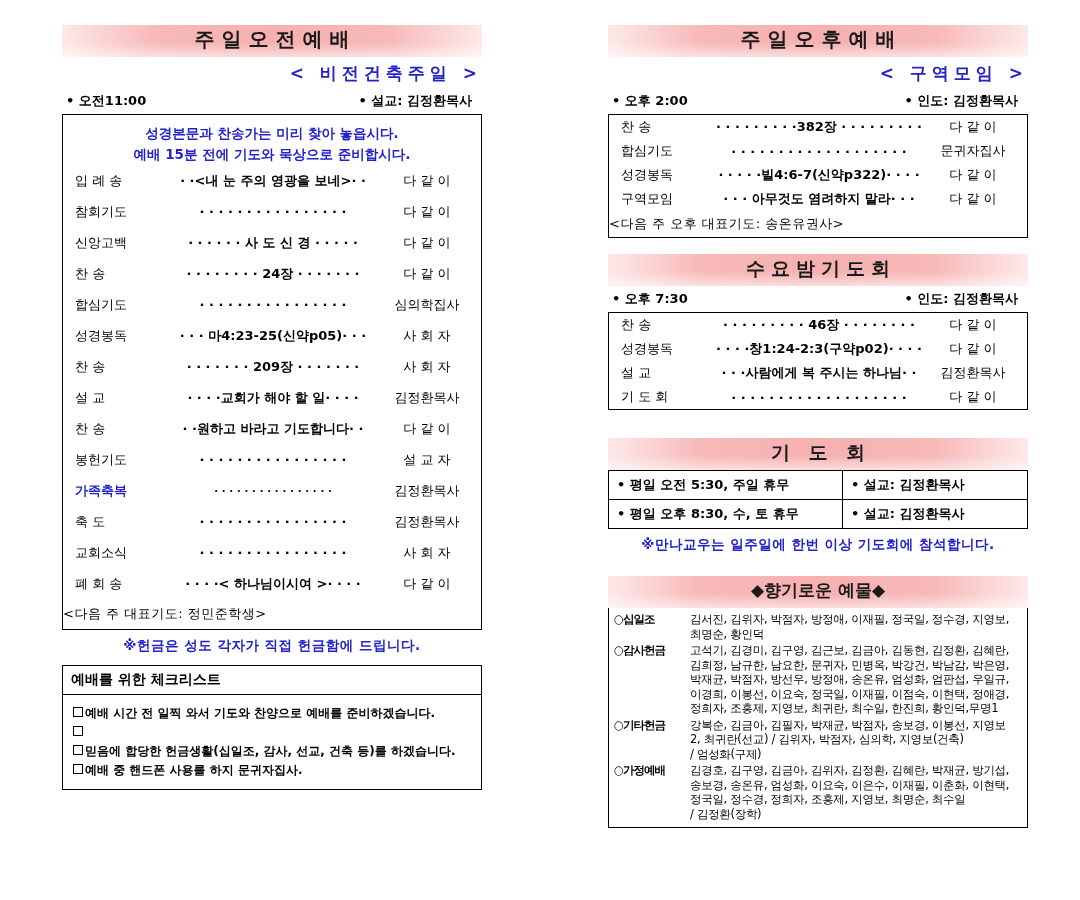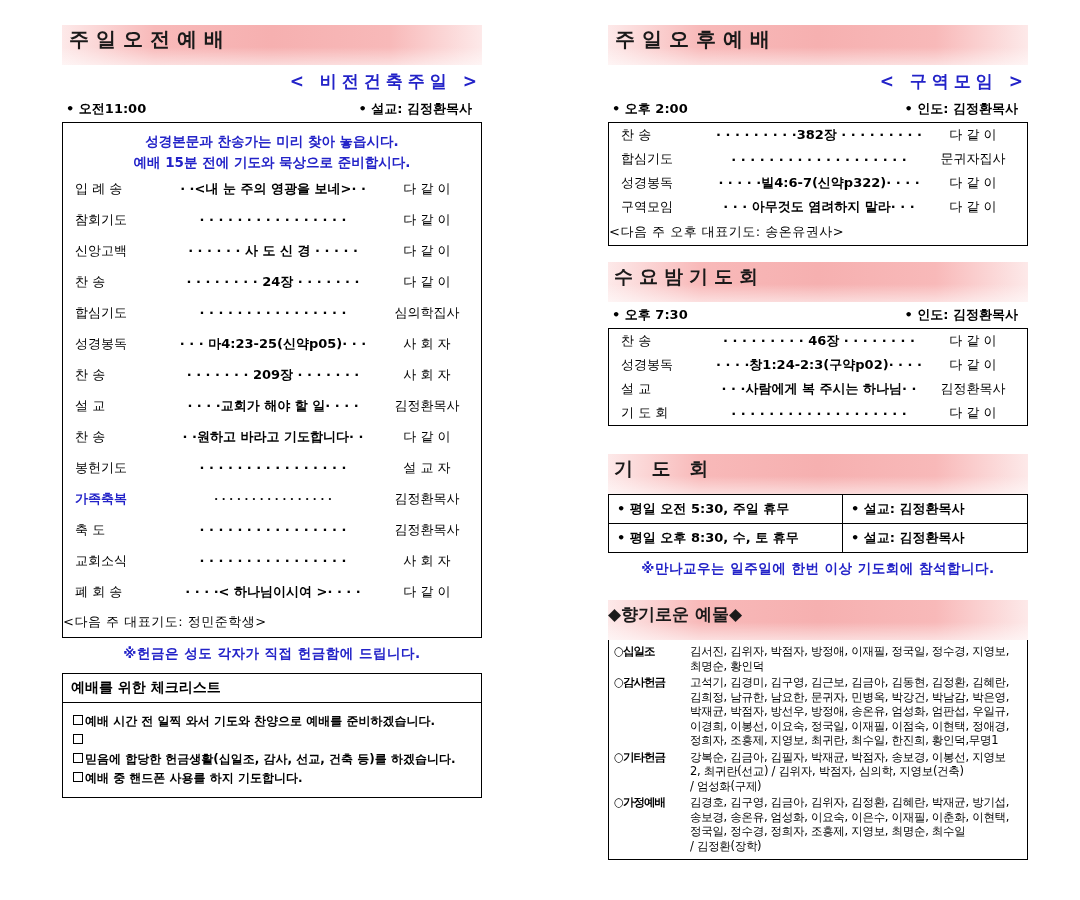--- a/index.html
+++ b/index.html
@@ -26,23 +26,23 @@
   }
   .col {
     box-sizing: border-box;
   }
   .col-left { width: 420px; }
   .col-gap  { width: 126px; }
   .col-right{ width: 420px; }
 
   
   .banner {
-    height: 40px;
+    height: 32px;
     line-height: 28px;
-    text-align: left;
+    text-align: center;
     font-size: 20px;
     font-weight: bold;
     letter-spacing: 7px;
     text-indent: 7px;
     color: #1a1a1a;
     background: linear-gradient(to bottom,
         #f6c9c9 0%, #f7b8b8 18%, #fac4c4 48%, #fde0e0 80%, #fdeeee 100%);
     background-image:
       linear-gradient(to right, #fde9e9 0%, #f8b9b9 22%, #f6b0b0 50%, #f8b9b9 78%, #fde9e9 100%);
     position: relative;
@@ -318,21 +318,21 @@
     </div>
 
     <div class="undertext">※헌금은 성도 각자가 직접 헌금함에 드립니다.</div>
 
     <div class="box checkbox-card">
       <div class="cl-title">예배를 위한 체크리스트</div>
       <div class="cl-body" id="cl-body">
           <div class="cl-item"><span class="bx"></span><span>예배 시간 전 일찍 와서 기도와 찬양으로 예배를 준비하겠습니다.</span></div>
           <div class="cl-item"><span class="bx"></span></div>
           <div class="cl-item"><span class="bx"></span><span>믿음에 합당한 헌금생활(십일조, 감사, 선교, 건축 등)를 하겠습니다.</span></div>
-          <div class="cl-item"><span class="bx"></span><span>예배 중 핸드폰 사용를 하지 기도합니다.</span></div>
+          <div class="cl-item"><span class="bx"></span><span>예배 중 핸드폰 사용를 하지 문귀자집사.</span></div>
         </div>
     </div>
 
   </div>
 
   <div class="col col-gap"></div>
 
   <div class="col col-right">
 
     <div class="banner">

